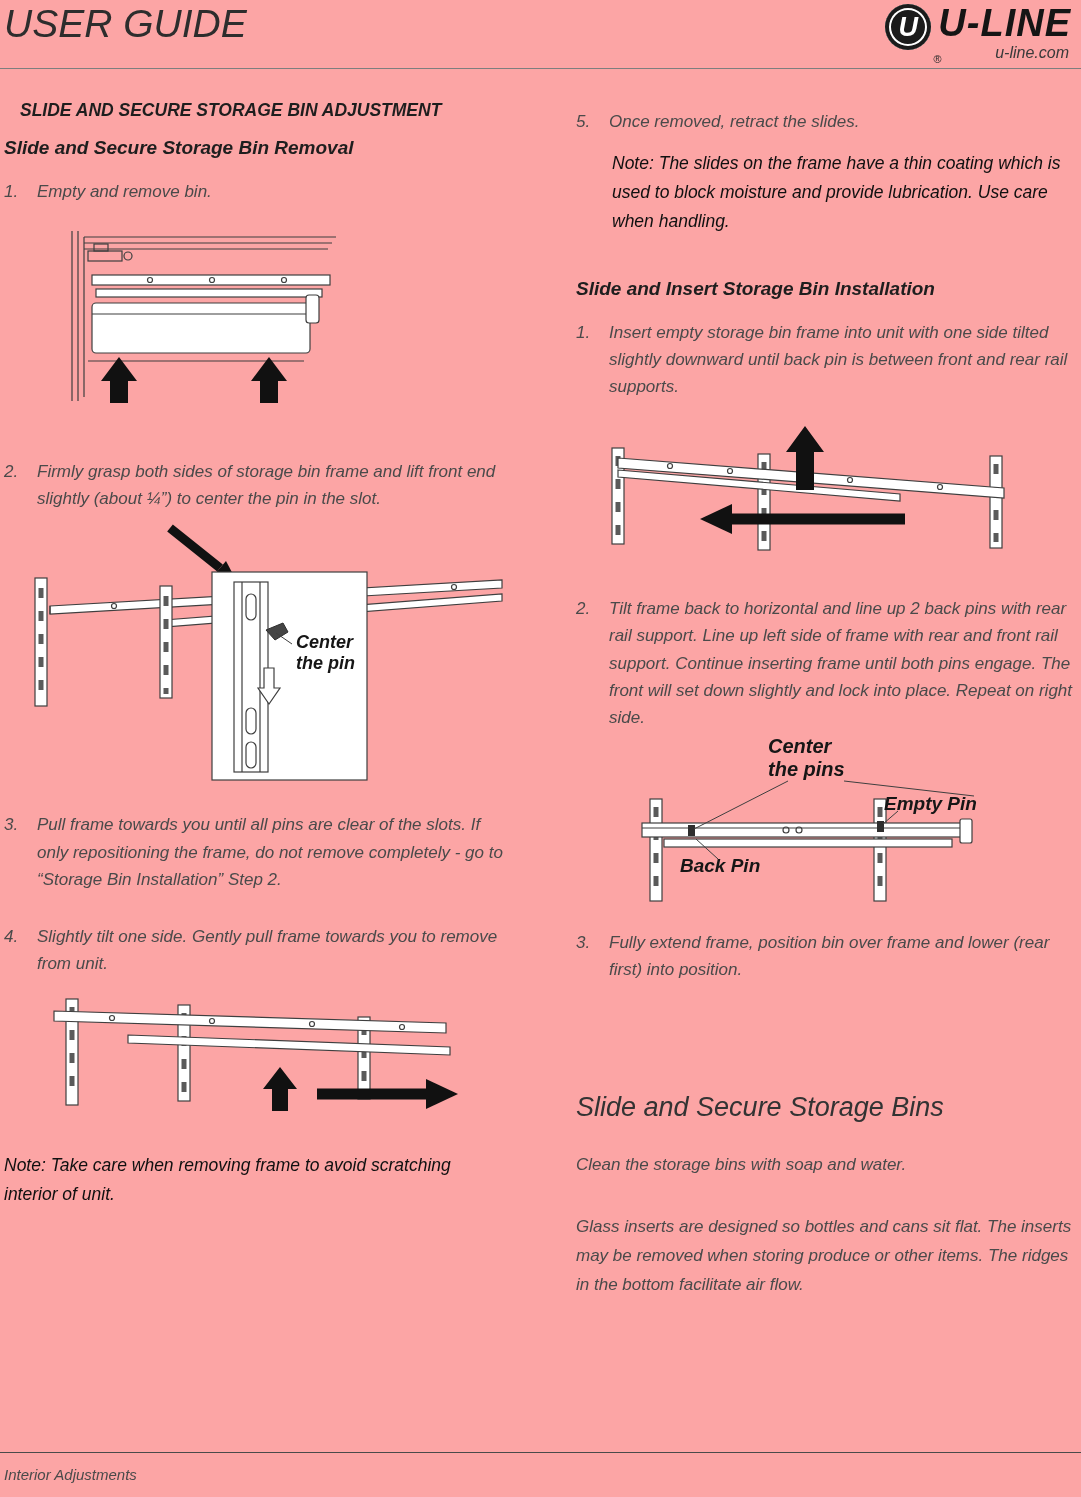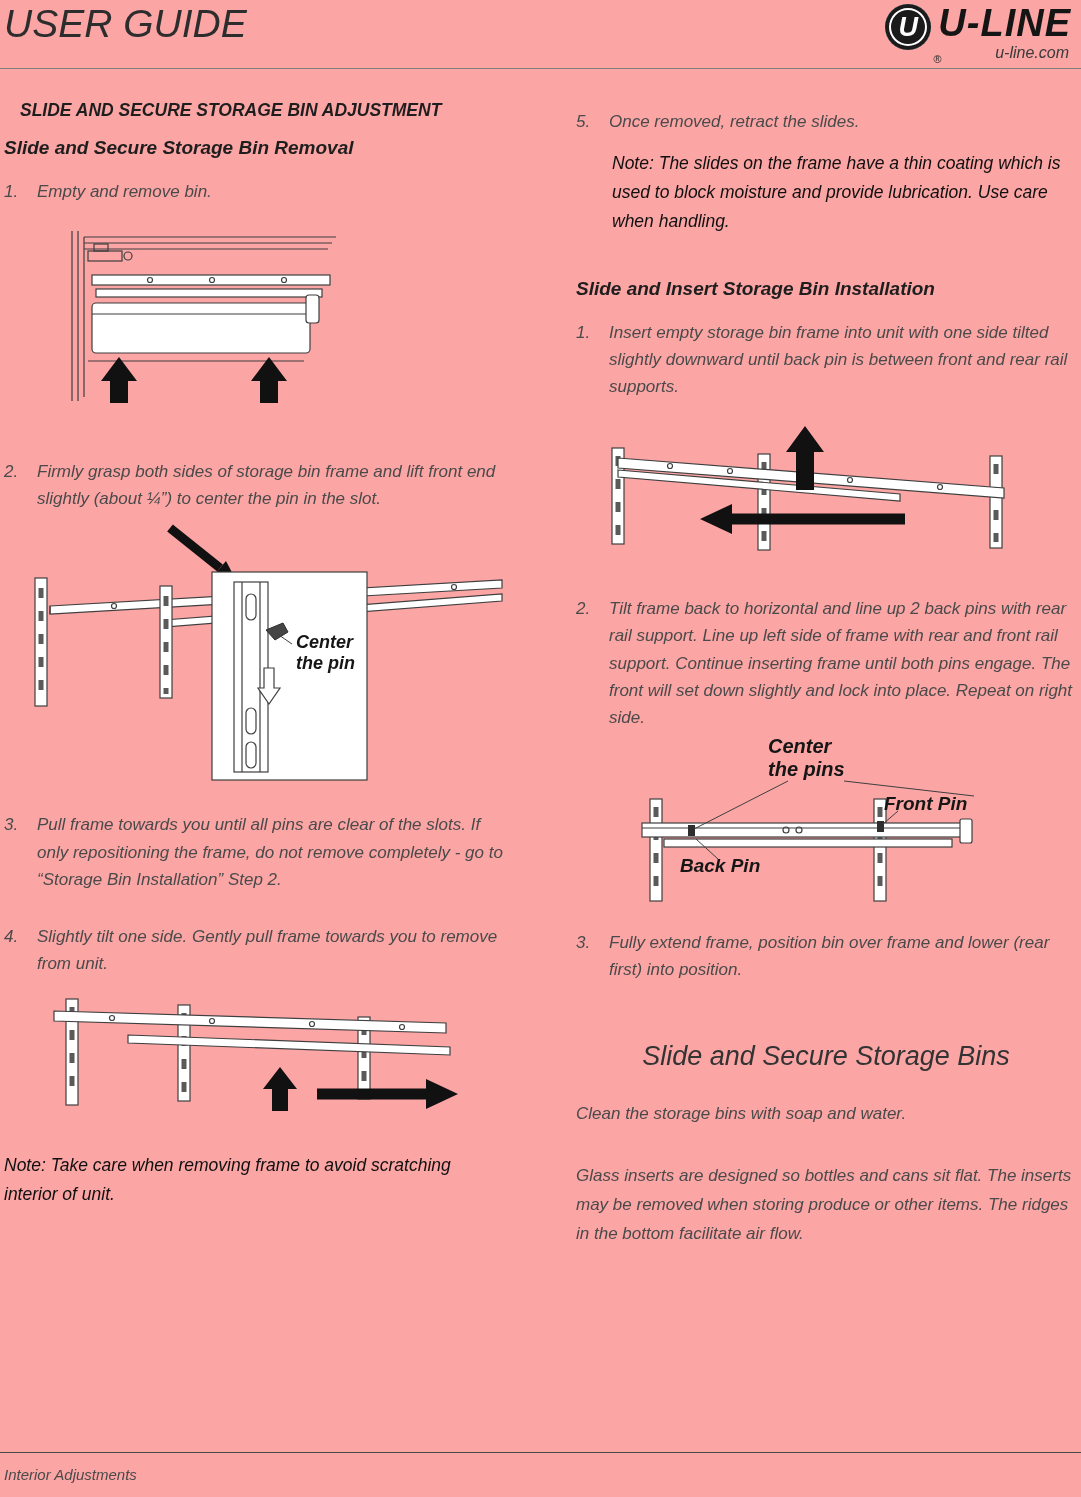--- a/index.html
+++ b/index.html
@@ -232,30 +232,30 @@
         <rect class="tech-fill" x="324" y="80" width="12" height="24" rx="2"></rect>
         <rect x="52" y="86" width="7" height="11" fill="#2e2e2e" stroke="none"></rect>
         <rect x="241" y="82" width="7" height="11" fill="#2e2e2e" stroke="none"></rect>
         <path class="leader" d="M152 42 L58 90"></path>
         <path class="leader" d="M208 42 L338 57"></path>
         <path class="leader" d="M262 72 L247 85"></path>
         <path class="leader" d="M82 120 L60 100"></path>
       </svg>
       <div class="fig-label" style="left:132px; top:-4px; font-size:20px;">Center
 the pins</div>
-      <div class="fig-label" style="left:248px; top:54px; font-size:19px;">Front Pin</div>
+      <div class="fig-label" style="left:248px; top:54px; font-size:19px;">Empty Pin</div>
       <div class="fig-label" style="left:44px; top:116px; font-size:19px;">Back Pin</div>
     </div>
 
     <div class="step" style="margin-top:20px;">
       <span class="step-num">3.</span>
       <span class="step-text">Fully extend frame, position bin over frame and lower (rear first) into position.</span>
     </div>
 
-    <div class="big-title" style="margin-top:57px;text-align:center;">Slide and Secure Storage Bins</div>
+    <div class="big-title" style="margin-top:108px;">Slide and Secure Storage Bins</div>
 
     <div class="para" style="margin-top:27px;">Clean the storage bins with soap and water.</div>
 
     <div class="para" style="margin-top:33px; width:496px;">Glass inserts are designed so bottles and cans sit flat. The inserts may be removed when storing produce or other items. The ridges in the bottom facilitate air flow.</div>
 
   </div>
 
   <div class="rule-bottom"></div>
   <div class="footer-label">Interior Adjustments</div>
 

